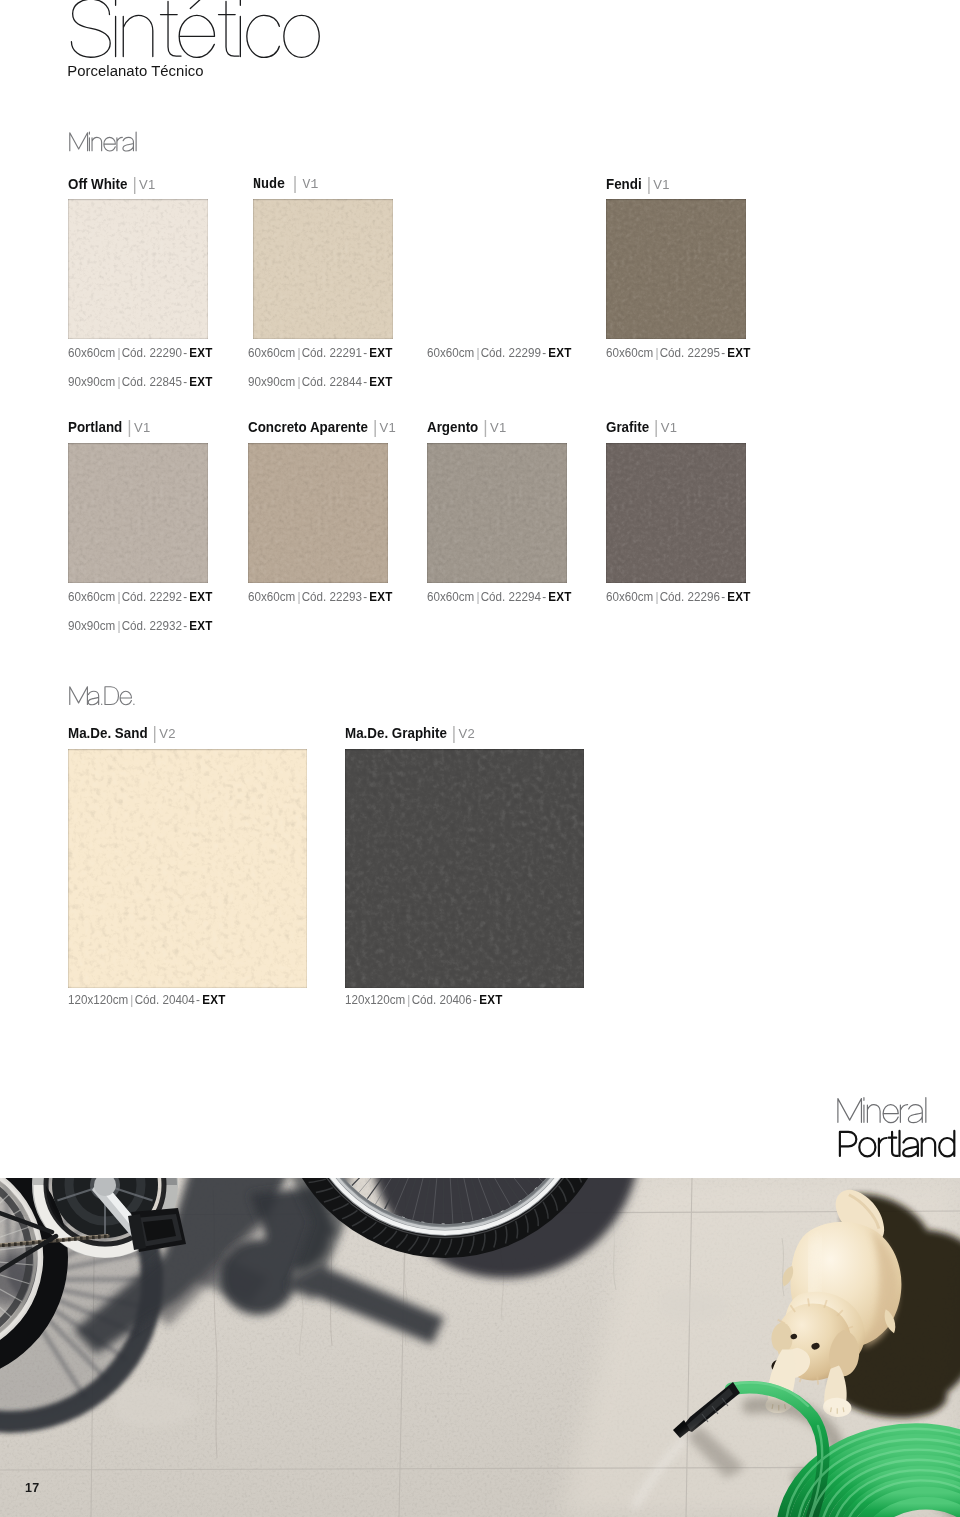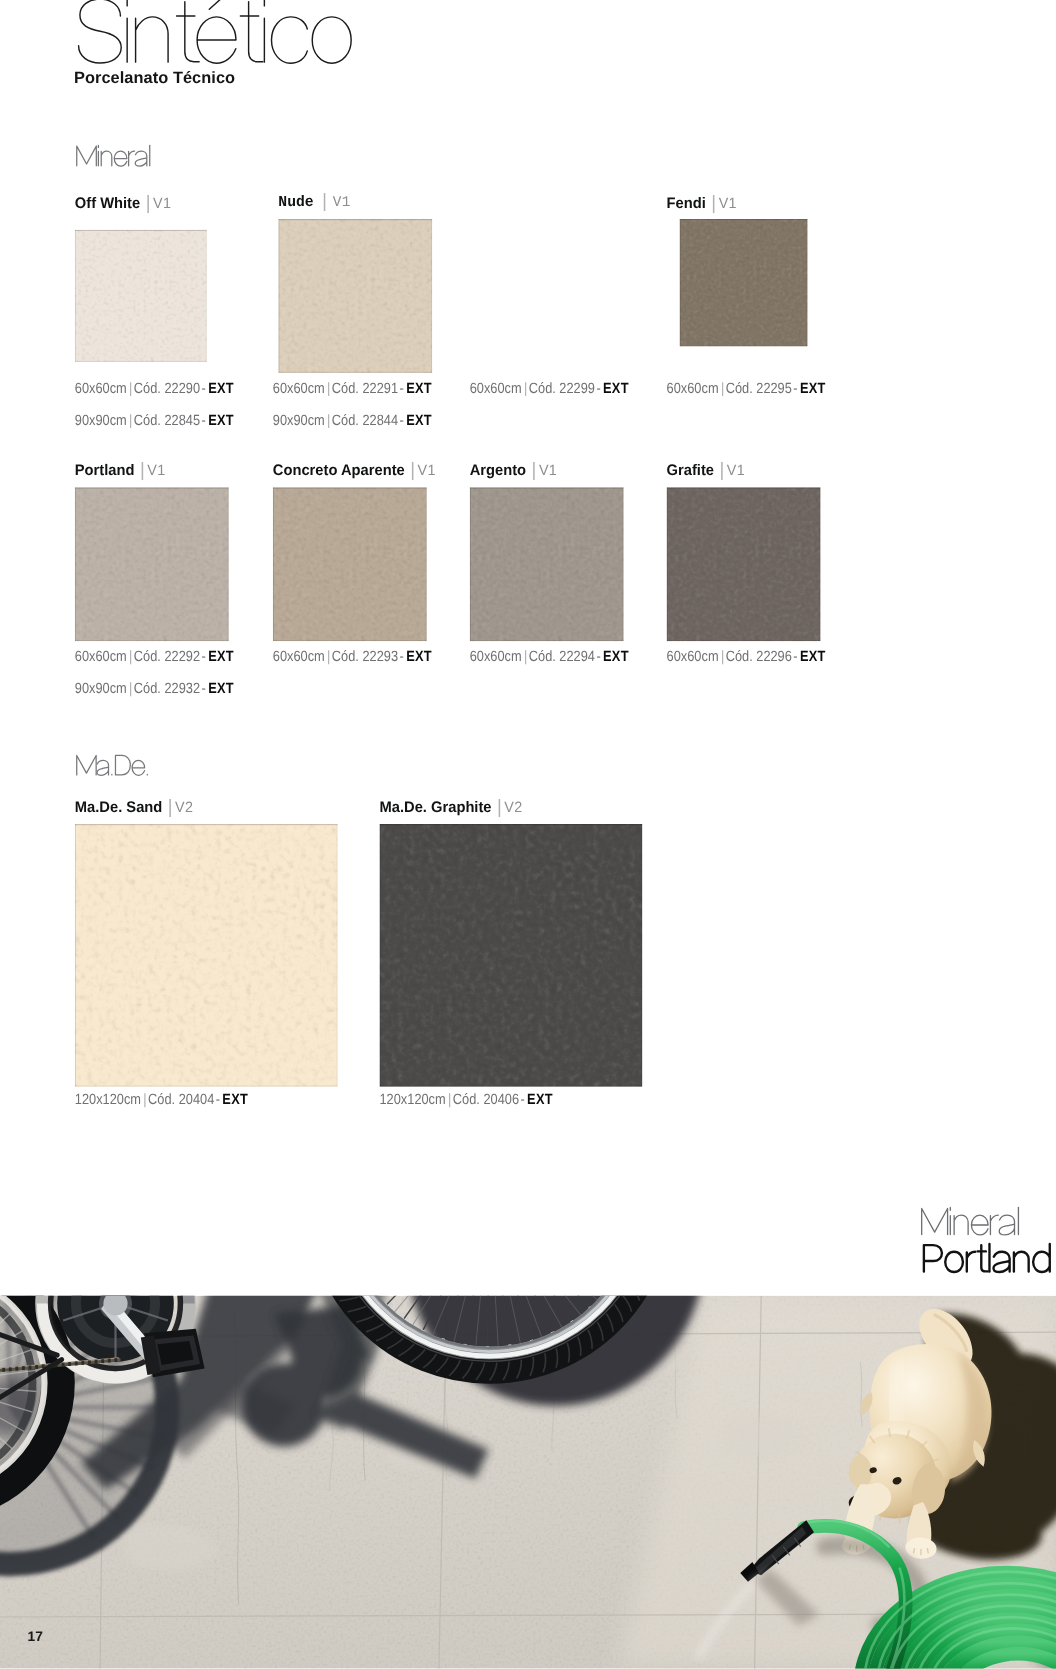--- a/index.html
+++ b/index.html
@@ -3,21 +3,21 @@
 <meta charset="utf-8">
 <title>Sintetico - Porcelanato Tecnico</title>
 <style>
   * { margin:0; padding:0; box-sizing:border-box; }
   html,body { width:960px; height:1517px; background:#ffffff; overflow:hidden; }
   body { font-family:"Liberation Sans", sans-serif; -webkit-font-smoothing:antialiased; }
   .page { position:relative; width:960px; height:1517px; background:#ffffff; }
 
   svg.tf { position:absolute; overflow:visible; pointer-events:none; }
 
-  .brand-sub { position:absolute; left:67.2px; top:63.8px; font-size:14.9px; font-weight:bold;
+  .brand-sub { position:absolute; left:67.2px; top:63.8px; font-size:14.9px; font-weight:normal;
                color:#151515; letter-spacing:0.05px; line-height:1; }
 
   .swatch { position:absolute; }
   .lbl { position:absolute; left:0; white-space:nowrap; font-size:13.95px; line-height:1;
          transform:scaleX(0.96); transform-origin:left top; }
   .lbl b { color:#111213; font-weight:bold; letter-spacing:0px; }
   .lbl .sep { color:#b2b2b2; font-weight:400; font-size:17.5px; position:relative; top:1.1px;
               margin:0 2.4px 0 5.2px; display:inline-block; }
   .lbl .v { color:#8c8d8f; font-weight:400; letter-spacing:0.3px; font-size:13.6px; }
 
@@ -96,41 +96,41 @@
       <g fill="none" stroke="#77787b" stroke-width="1.15" stroke-linecap="round" stroke-linejoin="round">
         <path vector-effect="non-scaling-stroke" transform="translate(68.50,24.70) scale(23.2500,25)" d="M0.055 0 L0.055 -0.715 L0.4375 -0.065 L0.82 -0.715 L0.82 0"></path>
         <path vector-effect="non-scaling-stroke" transform="translate(87.16,24.70) scale(23.2500,25)" d="M0.0975 0 L0.0975 -0.52 M0.0975 -0.745 L0.0975 -0.665"></path>
         <path vector-effect="non-scaling-stroke" transform="translate(90.24,24.70) scale(23.2500,25)" d="M0.077 0 L0.077 -0.52 M0.077 -0.377 C0.114 -0.468 0.201 -0.535 0.289 -0.535 C0.405 -0.535 0.49 -0.452 0.49 -0.335 L0.49 0"></path>
         <path vector-effect="non-scaling-stroke" transform="translate(102.63,24.70) scale(23.2500,25)" d="M0.545 -0.158 C0.50 -0.053 0.40 0.012 0.30 0.012 C0.175 0.012 0.053 -0.10 0.053 -0.262 C0.053 -0.423 0.175 -0.535 0.30 -0.535 C0.425 -0.535 0.547 -0.423 0.547 -0.262 L0.053 -0.262"></path>
         <path vector-effect="non-scaling-stroke" transform="translate(115.13,24.70) scale(23.2500,25)" d="M0.077 0 L0.077 -0.52 M0.077 -0.362 C0.121 -0.468 0.201 -0.535 0.311 -0.535"></path>
         <path vector-effect="non-scaling-stroke" transform="translate(121.70,24.70) scale(23.2500,25)" d="M0.062 -0.402 C0.103 -0.491 0.192 -0.535 0.294 -0.535 C0.413 -0.535 0.505 -0.461 0.505 -0.352 L0.505 0 M0.505 -0.288 C0.423 -0.262 0.333 -0.251 0.253 -0.236 C0.137 -0.215 0.053 -0.166 0.053 -0.091 C0.053 -0.016 0.128 0.012 0.223 0.012 C0.352 0.012 0.505 -0.089 0.505 -0.187"></path>
         <path vector-effect="non-scaling-stroke" transform="translate(133.85,24.70) scale(23.2500,25)" d="M0.0975 0 L0.0975 -0.745"></path>
       </g>
     </svg>
-  <div class="swatch" style="left:68px;top:199px;width:120px;height:140px;">
+  <div class="swatch" style="left:68px;top:199px;width:140px;height:140px;">
       <div class="lbl" style="top:-24.4px;"><b>Off White</b><span class="sep">|</span><span class="v">V1</span></div>
       <svg class="tile" width="140" height="140" viewBox="0 0 140 140">
         <rect width="140" height="140" class="tile-0-0-0" filter="url(#tileTex)"></rect>
         <rect x="0" y="0" width="140" height="1.2" fill="#000" opacity="0.17"></rect>
         <rect x="0" y="0" width="1.1" height="140" fill="#000" opacity="0.11"></rect>
         <rect x="0" y="138.9" width="140" height="1.1" fill="#000" opacity="0.09"></rect>
         <rect x="139" y="0" width="1.0" height="140" fill="#000" opacity="0.07"></rect>
       </svg>
     </div>
   <div class="swatch" style="left:253px;top:199px;width:140px;height:140px;font-family:Liberation Mono, monospace;">
       <div class="lbl" style="top:-24.4px;"><b>Nude</b><span class="sep">|</span><span class="v">V1</span></div>
       <svg class="tile" width="140" height="140" viewBox="0 0 140 140">
         <rect width="140" height="140" class="tile-0-0-1" filter="url(#tileTex)"></rect>
         <rect x="0" y="0" width="140" height="1.2" fill="#000" opacity="0.17"></rect>
         <rect x="0" y="0" width="1.1" height="140" fill="#000" opacity="0.11"></rect>
         <rect x="0" y="138.9" width="140" height="1.1" fill="#000" opacity="0.09"></rect>
         <rect x="139" y="0" width="1.0" height="140" fill="#000" opacity="0.07"></rect>
       </svg>
     </div>
-  <div class="swatch" style="left:606px;top:199px;width:140px;height:116px;">
+  <div class="swatch" style="left:606px;top:199px;width:140px;height:140px;">
       <div class="lbl" style="top:-24.4px;"><b>Fendi</b><span class="sep">|</span><span class="v">V1</span></div>
       <svg class="tile" width="140" height="140" viewBox="0 0 140 140">
         <rect width="140" height="140" class="tile-0-0-3" filter="url(#tileTex)"></rect>
         <rect x="0" y="0" width="140" height="1.2" fill="#000" opacity="0.17"></rect>
         <rect x="0" y="0" width="1.1" height="140" fill="#000" opacity="0.11"></rect>
         <rect x="0" y="138.9" width="140" height="1.1" fill="#000" opacity="0.09"></rect>
         <rect x="139" y="0" width="1.0" height="140" fill="#000" opacity="0.07"></rect>
       </svg>
     </div>
   <div class="spec" style="left:68px;top:346.2px;"><span>60x60cm</span><span class="pipe">|</span><span>Cód. 22290</span><span class="dash">-</span><b>EXT</b></div>

